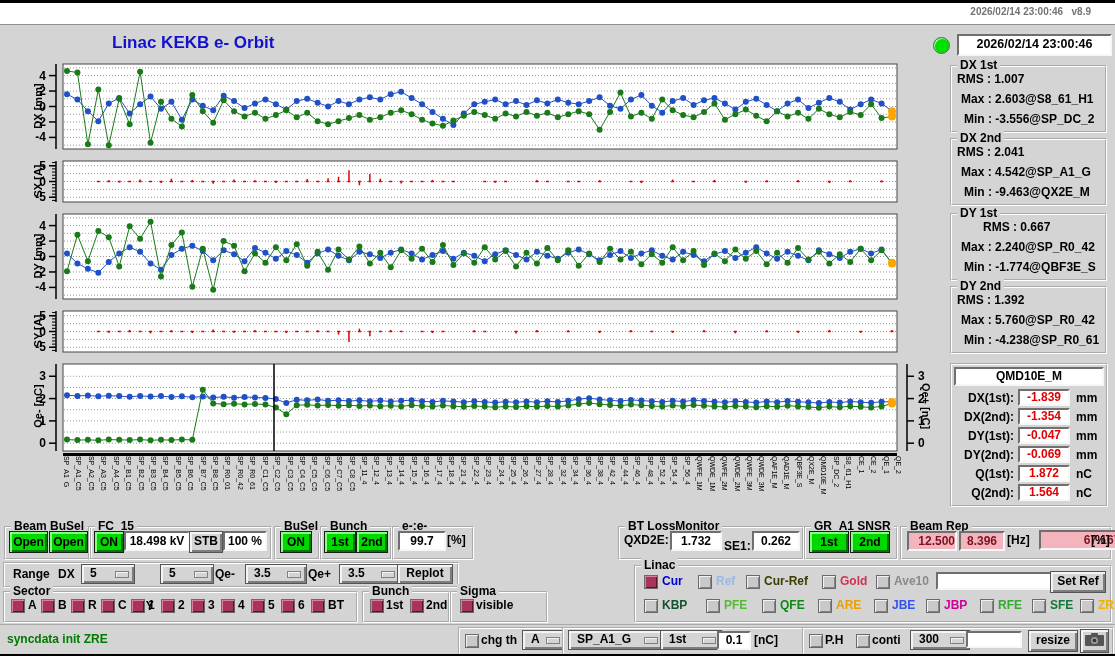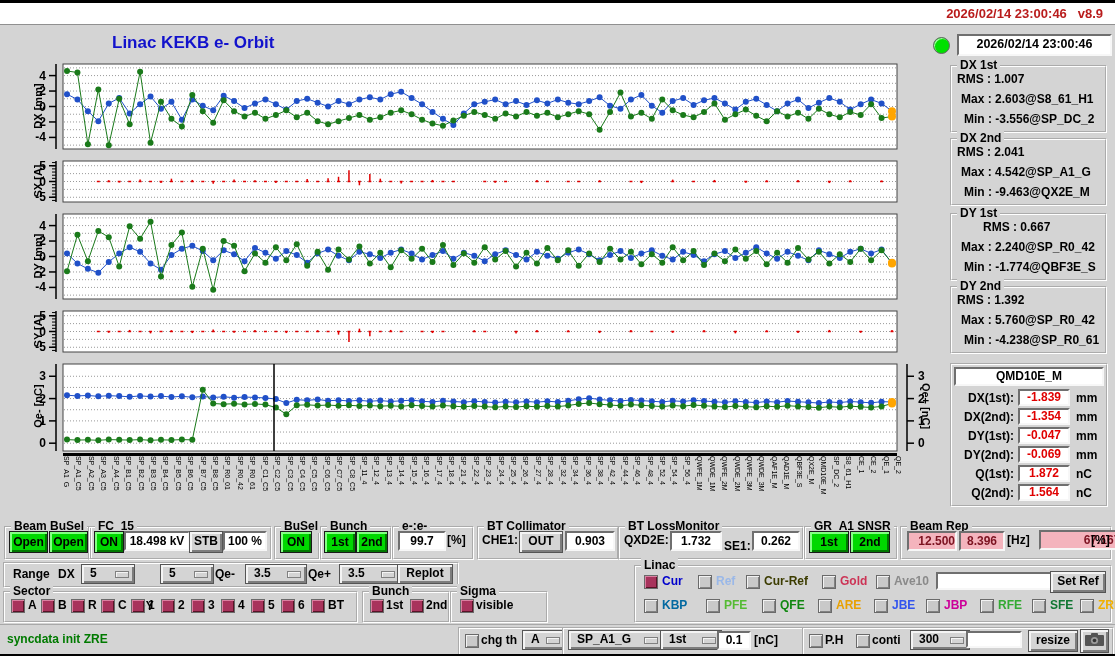--- a/index.html
+++ b/index.html
@@ -1,20 +1,20 @@
 <!DOCTYPE html>
 <html><head>
 <meta charset="utf-8">
 <style>
   html,body{margin:0;padding:0;background:#b8b8b8;font-family:"Liberation Sans",sans-serif;}
   #screen{position:relative;width:1115px;height:656px;background:#d4d4d4;overflow:hidden;
           border-top:3px solid #000;border-bottom:2px solid #000;box-sizing:border-box;}
   .abs{position:absolute;}
   .topbar{position:absolute;left:0;top:0;width:100%;height:21px;background:#fff;border-bottom:1px solid #909090;}
-  .topbar .ts{position:absolute;right:12px;top:3px;font-weight:bold;font-size:13px;color:#b91c1c;white-space:nowrap;}
+  .topbar .ts{position:absolute;right:24px;top:3px;font-weight:bold;font-size:10px;color:#737373;white-space:nowrap;}
   .title{position:absolute;left:112px;top:30px;font-weight:bold;font-size:17px;color:#1212cc;white-space:nowrap;}
   .led{position:absolute;left:933px;top:34px;width:15px;height:15px;border-radius:50%;
        background:#00e000;border:1px solid #666;box-shadow:inset 1px 1px 0 #9effa0;}
   .grp{position:absolute;border:2px groove #ffffff;}
   .grp>.lab{position:absolute;top:-9px;left:5px;background:#d4d4d4;padding:0 3px;font-weight:bold;font-size:12px;white-space:nowrap;}
   .gbtn{position:absolute;background:#00d800;border:1px solid #1a1a1a;
         box-shadow:inset 2px 2px 0 #84ff84,inset -2px -2px 0 #007a00;
         font-weight:bold;font-size:12px;text-align:center;color:#000;line-height:20px;cursor:default;}
   .rbtn{position:absolute;background:#d4d4d4;border:1px solid #555;
         box-shadow:inset 2px 2px 0 #f4f4f4,inset -2px -2px 0 #7d7d7d;
@@ -991,26 +991,20 @@
   <div class="grp" style="left:320px;top:523px;width:68px;height:30px;">
     <span class="lab">Bunch</span>
     <div class="gbtn" style="left:2px;top:3px;width:30px;height:20px;">1st</div>
     <div class="gbtn" style="left:34px;top:3px;width:30px;height:20px;">2nd</div>
   </div>
   <div class="grp" style="left:392px;top:523px;width:78px;height:30px;">
     <span class="lab">e-:e-</span>
     <div class="wbox" style="left:4px;top:3px;width:44px;height:16px;line-height:16px;">99.7</div>
     <span class="cblab" style="left:53px;top:5px;">[%]</span>
   </div>
-  <div class="grp" style="left:477px;top:523px;width:138px;height:30px;">
-    <span class="lab">BT Collimator</span>
-    <span class="cblab" style="left:3px;top:5px;">CHE1:</span>
-    <div class="rbtn" style="left:40px;top:3px;width:42px;height:20px;">OUT</div>
-    <div class="wbox" style="left:86px;top:3px;width:46px;height:16px;line-height:16px;">0.903</div>
-  </div>
   <div class="grp" style="left:618px;top:523px;width:182px;height:30px;">
     <span class="lab">BT LossMonitor</span>
     <span class="cblab" style="left:4px;top:5px;">QXD2E:</span>
     <div class="wbox" style="left:50px;top:3px;width:48px;height:16px;line-height:16px;">1.732</div>
     <span class="cblab" style="left:104px;top:11px;">SE1:</span>
     <div class="wbox" style="left:132px;top:3px;width:44px;height:16px;line-height:16px;">0.262</div>
   </div>
   <div class="grp" style="left:804px;top:523px;width:90px;height:30px;">
     <span class="lab">GR_A1 SNSR</span>
     <div class="gbtn" style="left:3px;top:3px;width:38px;height:20px;">1st</div>
@@ -1084,21 +1078,21 @@
       <span class="cblab" style="left: 80px; top: 7px; color: rgb(154, 184, 232);">Ref</span>
     <div class="cb" style="left:110px;top:8px;"></div>
       <span class="cblab" style="left: 128px; top: 7px; color: rgb(60, 60, 0);">Cur-Ref</span>
     <div class="cb" style="left:186px;top:8px;"></div>
       <span class="cblab" style="left: 204px; top: 7px; color: rgb(204, 51, 85);">Gold</span>
     <div class="cb" style="left:240px;top:8px;"></div>
       <span class="cblab" style="left: 258px; top: 7px; color: rgb(138, 138, 138);">Ave10</span>
     <input class="wbox" style="left: 300px; top: 5px; width: 122px; height: 18px; text-align: left;" value="">
     <div class="rbtn" style="left:414px;top:4px;width:54px;height:20px;">Set Ref</div>
     <div class="cb" style="left:8px;top:32px;"></div>
-      <span class="cblab" style="left: 26px; top: 31px; color: #0369a1;">KBP</span>
+      <span class="cblab" style="left: 26px; top: 31px; color: #14532d;">KBP</span>
     <div class="cb" style="left:70px;top:32px;"></div>
       <span class="cblab" style="left: 88px; top: 31px; color: rgb(85, 187, 51);">PFE</span>
     <div class="cb" style="left:126px;top:32px;"></div>
       <span class="cblab" style="left: 144px; top: 31px; color: rgb(17, 136, 17);">QFE</span>
     <div class="cb" style="left:182px;top:32px;"></div>
       <span class="cblab" style="left: 200px; top: 31px; color: rgb(232, 160, 0);">ARE</span>
     <div class="cb" style="left:238px;top:32px;"></div>
       <span class="cblab" style="left: 256px; top: 31px; color: rgb(51, 85, 238);">JBE</span>
     <div class="cb" style="left:290px;top:32px;"></div>
       <span class="cblab" style="left: 308px; top: 31px; color: rgb(204, 0, 153);">JBP</span>

